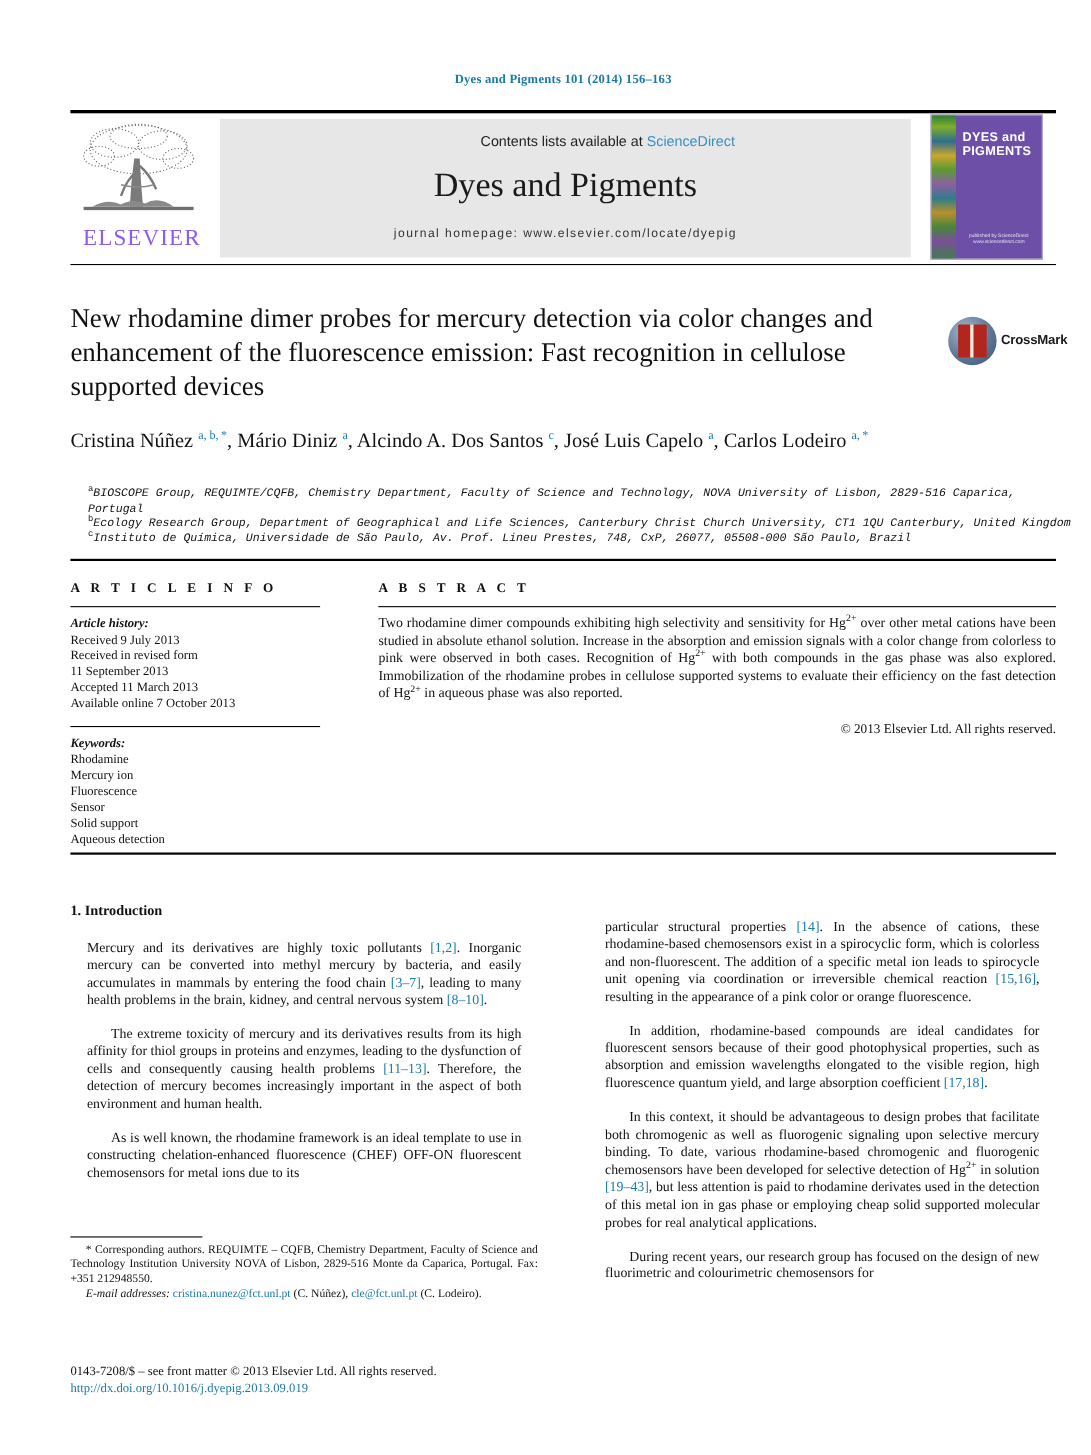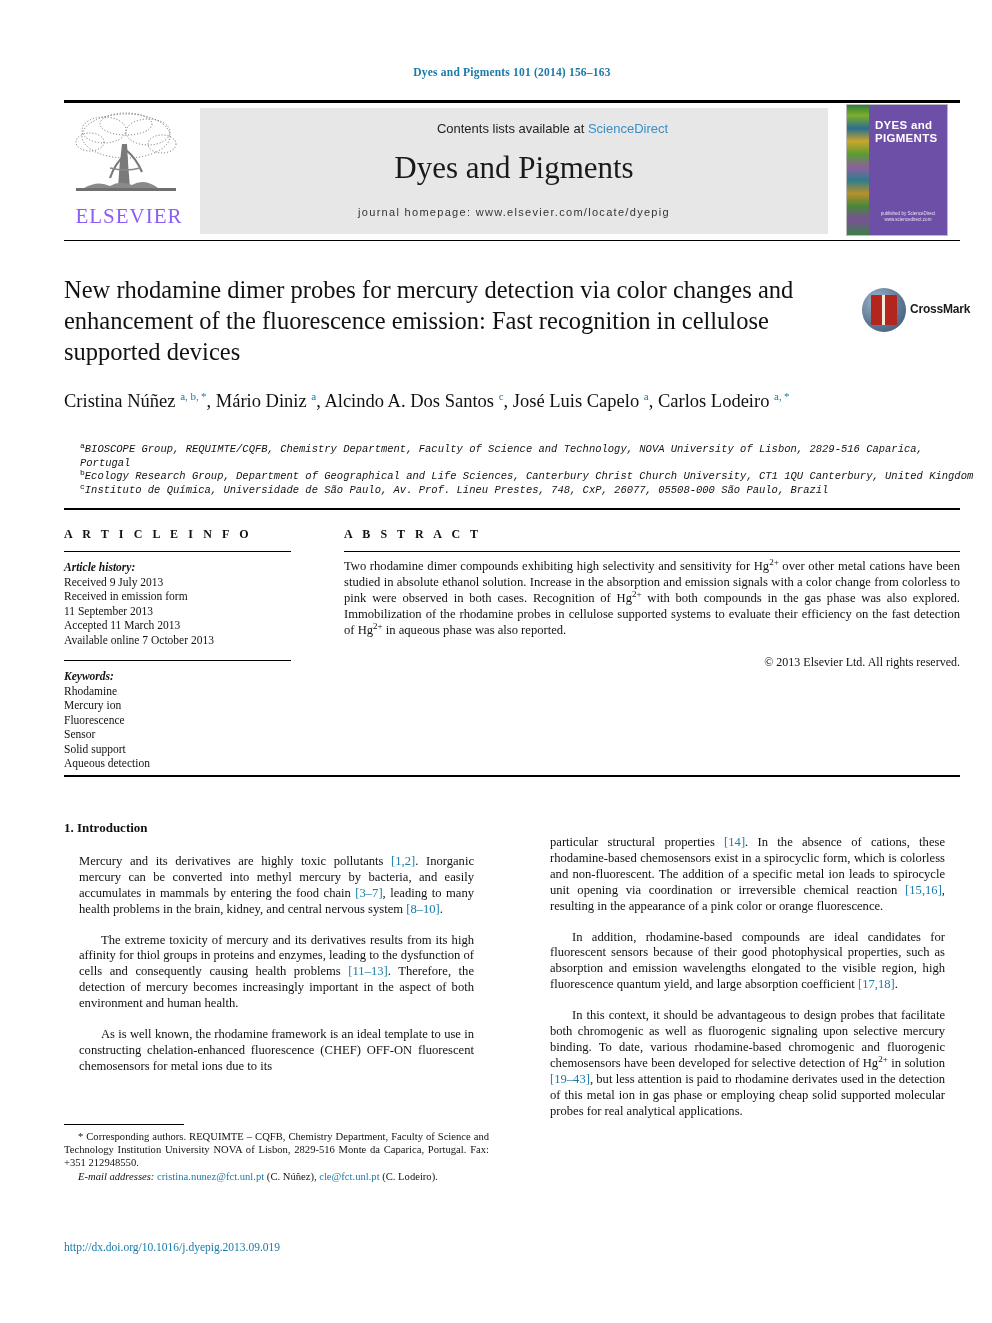--- a/index.html
+++ b/index.html
@@ -430,21 +430,21 @@
 
   <div class="rule-strong hr-info-top"></div>
   <div class="colhead info-head">A R T I C L E   I N F O</div>
   <div class="colhead abs-head">A B S T R A C T</div>
   <div class="hr-thin hr-info-under"></div>
   <div class="hr-thin hr-abs-under"></div>
 
   <div class="info-block info-history">
     <div class="lbl">Article history:</div>
     <div>Received 9 July 2013</div>
-    <div>Received in emission form</div>
+    <div>Received in revised form</div>
     <div>11 September 2013</div>
     <div>Accepted 11 March 2013</div>
     <div>Available online 7 October 2013</div>
   </div>
 
   <div class="hr-thin hr-kw-above"></div>
 
   <div class="info-block info-keywords">
     <div class="lbl">Keywords:</div>
     <div>Rhodamine</div>
@@ -464,25 +464,27 @@
     <div class="sec-title">1. Introduction</div>
     <p class="noindent">Mercury and its derivatives are highly toxic pollutants <span class="cite">[1,2]</span>. Inorganic mercury can be converted into methyl mercury by bacteria, and easily accumulates in mammals by entering the food chain <span class="cite">[3–7]</span>, leading to many health problems in the brain, kidney, and central nervous system <span class="cite">[8–10]</span>.</p>
     <p>The extreme toxicity of mercury and its derivatives results from its high affinity for thiol groups in proteins and enzymes, leading to the dysfunction of cells and consequently causing health problems <span class="cite">[11–13]</span>. Therefore, the detection of mercury becomes increasingly important in the aspect of both environment and human health.</p>
     <p>As is well known, the rhodamine framework is an ideal template to use in constructing chelation-enhanced fluorescence (CHEF) OFF-ON fluorescent chemosensors for metal ions due to its</p>
   </div>
 
   <div class="col col-right">
     <p class="noindent">particular structural properties <span class="cite">[14]</span>. In the absence of cations, these rhodamine-based chemosensors exist in a spirocyclic form, which is colorless and non-fluorescent. The addition of a specific metal ion leads to spirocycle unit opening via coordination or irreversible chemical reaction <span class="cite">[15,16]</span>, resulting in the appearance of a pink color or orange fluorescence.</p>
     <p>In addition, rhodamine-based compounds are ideal candidates for fluorescent sensors because of their good photophysical properties, such as absorption and emission wavelengths elongated to the visible region, high fluorescence quantum yield, and large absorption coefficient <span class="cite">[17,18]</span>.</p>
     <p>In this context, it should be advantageous to design probes that facilitate both chromogenic as well as fluorogenic signaling upon selective mercury binding. To date, various rhodamine-based chromogenic and fluorogenic chemosensors have been developed for selective detection of Hg<sup>2+</sup> in solution <span class="cite">[19–43]</span>, but less attention is paid to rhodamine derivates used in the detection of this metal ion in gas phase or employing cheap solid supported molecular probes for real analytical applications.</p>
+    <p>During recent years, our research group has focused on the design of new fluorimetric and colourimetric chemosensors for</p>
   </div>
 
   <div class="fn-rule"></div>
   <div class="footnote">
     <p><span class="star">*</span> Corresponding authors. REQUIMTE – CQFB, Chemistry Department, Faculty of Science and Technology Institution University NOVA of Lisbon, 2829-516 Monte da Caparica, Portugal. Fax: +351 212948550.</p>
     <p><span class="em-lbl">E-mail addresses:</span> <span class="link">cristina.nunez@fct.unl.pt</span> (C. Núñez), <span class="link">cle@fct.unl.pt</span> (C. Lodeiro).</p>
   </div>
 
   <div class="pg-footer">
+    <div>0143-7208/$ – see front matter © 2013 Elsevier Ltd. All rights reserved.</div>
     <div class="doi">http://dx.doi.org/10.1016/j.dyepig.2013.09.019</div>
   </div>
 
 </div>
 
 </body></html>

